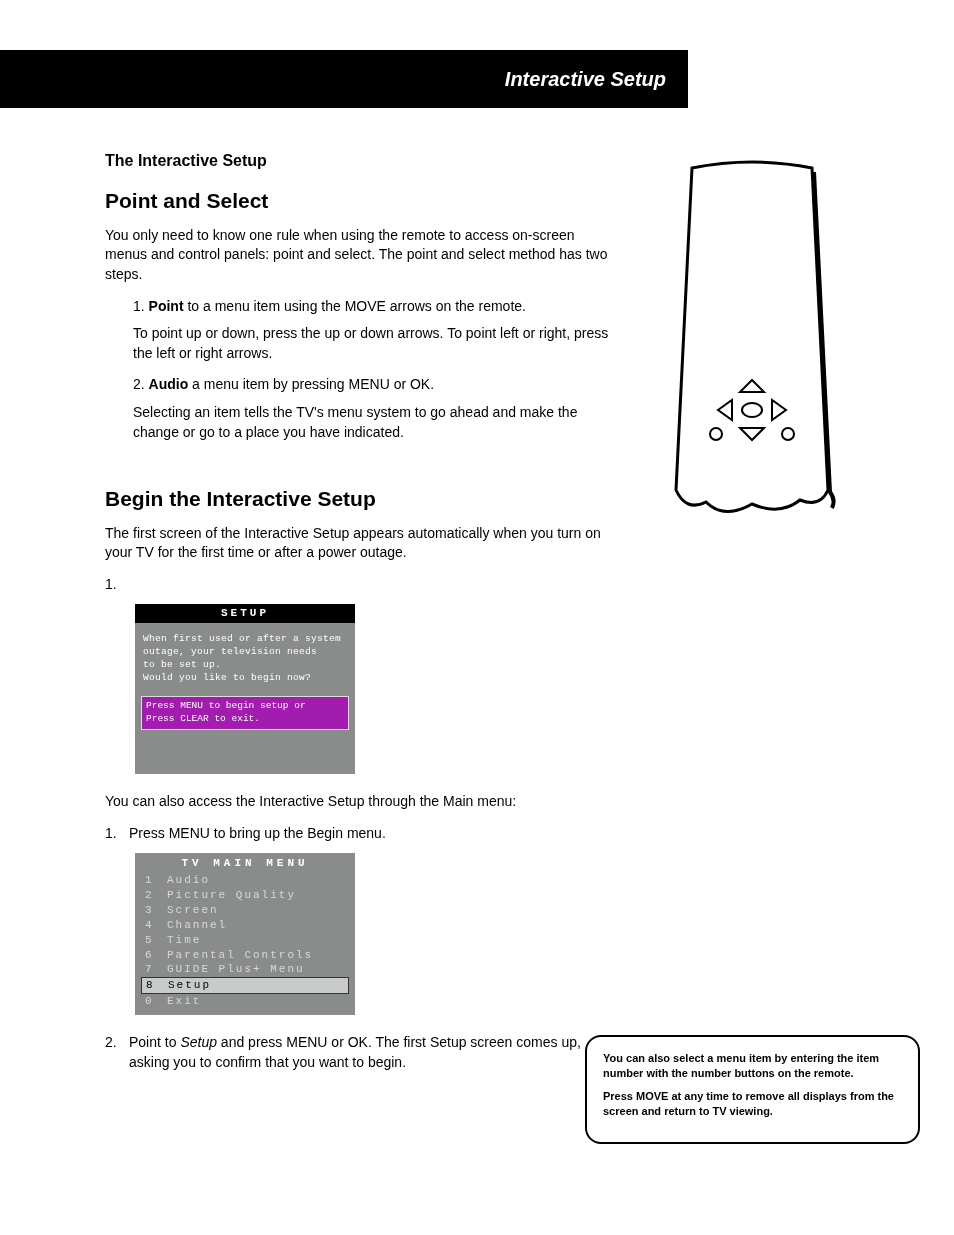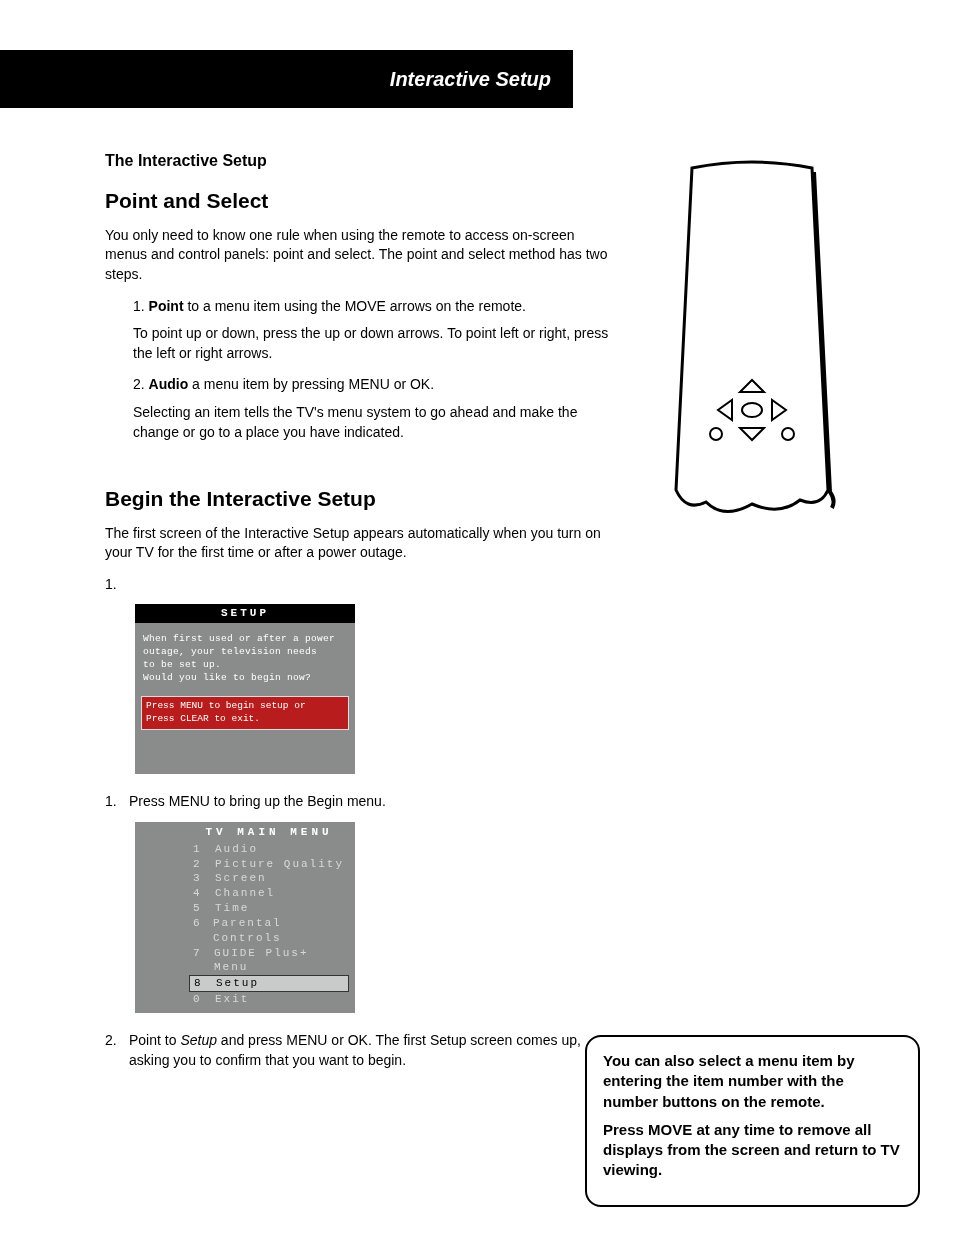--- a/index.html
+++ b/index.html
@@ -7,21 +7,21 @@
     width: 954px;
     height: 1235px;
     background: #fff;
     font-family: "Lucida Sans", "Lucida Grande", Arial, sans-serif;
     color: #000;
     position: relative;
   }
   .black-bar {
     position: absolute;
     left: 0; top: 50px;
-    width: 573px; height: 58px;
+    width: 688px; height: 58px;
     background: #000;
     color: #fff;
     display: flex;
     align-items: center;
     justify-content: flex-end;
     padding-right: 22px;
     font-weight: bold;
     font-style: italic;
     font-size: 20px;
   }
@@ -74,24 +74,24 @@
   .setup-body {
     padding: 10px 8px 6px 8px;
     font-size: 9.5px;
     letter-spacing: 0.3px;
     line-height: 1.35;
   }
   .setup-prompt {
     margin: 6px 6px;
     border: 1px solid #ddd;
     padding: 3px 4px;
-    background: #b91c1c;
+    background: #a21caf;
     font-size: 9.5px;
   }
-  .menu-screen { padding-bottom: 6px; padding-left: 48px; }
+  .menu-screen { padding-bottom: 6px; }
   .menu-title {
     text-align: center;
     letter-spacing: 4px;
     font-weight: bold;
     padding: 3px 0 2px 0;
     font-size: 11px;
     color: #fff;
   }
   .menu-row {
     display: flex;
@@ -114,21 +114,21 @@
     left: 660px; top: 160px;
     width: 185px; height: 365px;
   }
   .tip-box {
     position: absolute;
     left: 585px; top: 1035px;
     width: 335px;
     border: 2.5px solid #000;
     border-radius: 16px;
     padding: 14px 16px 16px 16px;
-    font-size: 15px;
+    font-size: 11px;
     line-height: 1.35;
     font-weight: bold;
   }
   .tip-box p { margin-bottom: 8px; }
 </style>
 </head>
 <body>
 
 <div class="black-bar">
   <span>Interactive Setup</span>
@@ -157,31 +157,32 @@
   <div class="heading">Begin the Interactive Setup</div>
   <div class="para">The first screen of the Interactive Setup appears automatically when you turn on your TV for the first time or after a power outage.</div>
 
   <div class="ol-item">
     <div class="ol-num">1.</div>
   </div>
 
   <div class="screen-box setup-screen">
     <div class="setup-title">SETUP</div>
     <div class="setup-body">
-      <div>When first used or after a power</div>
+      <div>When first used or after a system</div>
       <div>outage, your television needs</div>
       <div>to be set up.</div>
       <div>Would you like to begin now?</div>
     </div>
     <div class="setup-prompt">
       <div>Press MENU to begin setup or</div>
       <div>Press CLEAR to exit.</div>
     </div>
   </div>
 
+  <div class="para">You can also access the Interactive Setup through the Main menu:</div>
 
   <div class="ol-item">
     <div class="ol-num">1.</div>
     <div>Press MENU to bring up the Begin menu.</div>
   </div>
 
   <div class="screen-box menu-screen">
     <div class="menu-title">TV MAIN MENU</div>
     <div class="menu-row">
         <span class="num">1</span>

